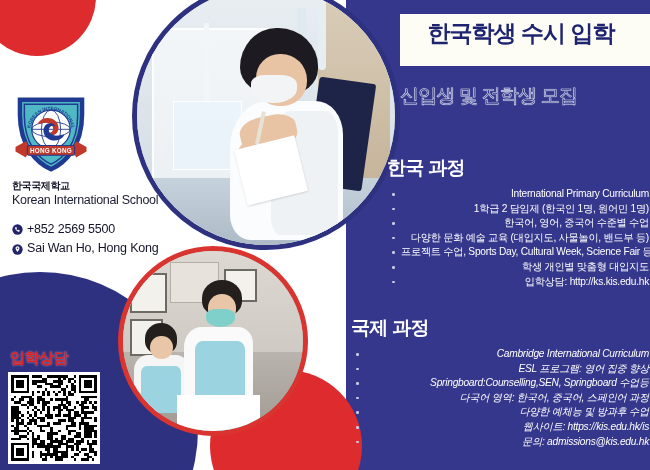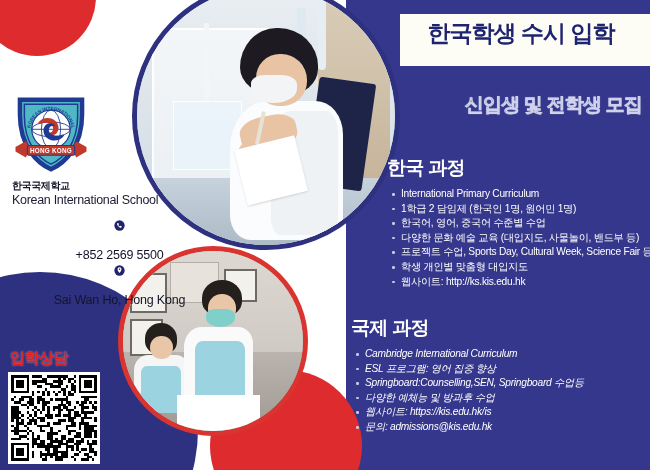--- a/index.html
+++ b/index.html
@@ -194,26 +194,25 @@
   }
   .contacts {
     position: absolute;
     left: 12px;
     top: 220px;
     width: 215px;
   }
   .contact-row {
     display: flex;
     align-items: center;
-    gap: 15px;
+    gap: 4px;
     font-size: 12.5px;
     color: #14142b;
     letter-spacing: -0.2px;
     line-height: 1.55;
-    flex-direction: column;
   }
   .cicon { width: 11px; height: 11px; flex: 0 0 11px; display:block; }
 
   
   .qr-label {
     position: absolute;
     left: 10px;
     top: 349px;
     font-size: 15px;
     font-weight: bold;
@@ -244,29 +243,28 @@
     font-weight: bold;
     color: #1F2470;
     letter-spacing: -1px;
     line-height: 1;
   }
   .title-sub {
     position: absolute;
     left: 400px;
     top: 86px;
     right: 8px;
-    text-align: right;
+    text-align: left;
     font-size: 19px;
-    font-weight: bold;
+    font-weight: normal;
     color: #2B2F7E;
     letter-spacing: -0.8px;
     line-height: 1;
     -webkit-text-stroke: 0.6px #cfd2ea;
     text-shadow: 0 0 1px #dcdff0;
-    margin-top: 9px;
   }
 
   
   .section {
     position: absolute;
     color: #ffffff;
   }
   .sec-korean { left: 387px; top: 155px; width: 262px; }
   .sec-intl   { left: 339px; top: 315px; width: 310px; }
   .sec-head {
@@ -274,20 +272,21 @@
     font-weight: bold;
     letter-spacing: -0.7px;
     margin: 0 0 6px 0;
     color: #ffffff;
   }
   .sec-intl .sec-head { margin-left: 12px; }
   ul.bullets {
     list-style: none;
     margin: 0;
     padding: 0;
+    text-align: right;
   }
   ul.bullets li {
     position: relative;
     padding-left: 14px;
     font-size: 10.2px;
     line-height: 14.6px;
     letter-spacing: -0.25px;
     color: #ffffff;
     white-space: nowrap;
   }
@@ -971,29 +970,30 @@
 
   <div class="section sec-korean">
     <h2 class="sec-head">한국 과정</h2>
     <ul class="bullets">
       <li>International Primary Curriculum</li>
       <li>1학급 2 담임제 (한국인 1명, 원어민 1명)</li>
       <li>한국어, 영어, 중국어 수준별 수업</li>
       <li>다양한 문화 예술 교육 (대입지도, 사물놀이, 밴드부 등)</li>
       <li>프로젝트 수업, Sports Day, Cultural Week, Science Fair 등</li>
       <li>학생 개인별 맞춤형 대입지도</li>
-      <li>웹사이트: http://ks.kis.edu.hk</li>
+      <li>입학상담: http://ks.kis.edu.hk</li>
     </ul>
   </div>
 
   <div class="section sec-intl">
     <h2 class="sec-head">국제 과정</h2>
     <ul class="bullets">
       <li>Cambridge International Curriculum</li>
       <li>ESL 프로그램: 영어 집중 향상</li>
       <li>Springboard:Counselling,SEN, Springboard 수업등</li>
+      <li>다국어 영역: 한국어, 중국어, 스페인어 과정</li>
       <li>다양한 예체능 및 방과후 수업</li>
       <li>웹사이트: https://kis.edu.hk/is</li>
       <li>문의: admissions@kis.edu.hk</li>
     </ul>
   </div>
 
 </div>
 
 </body></html>

